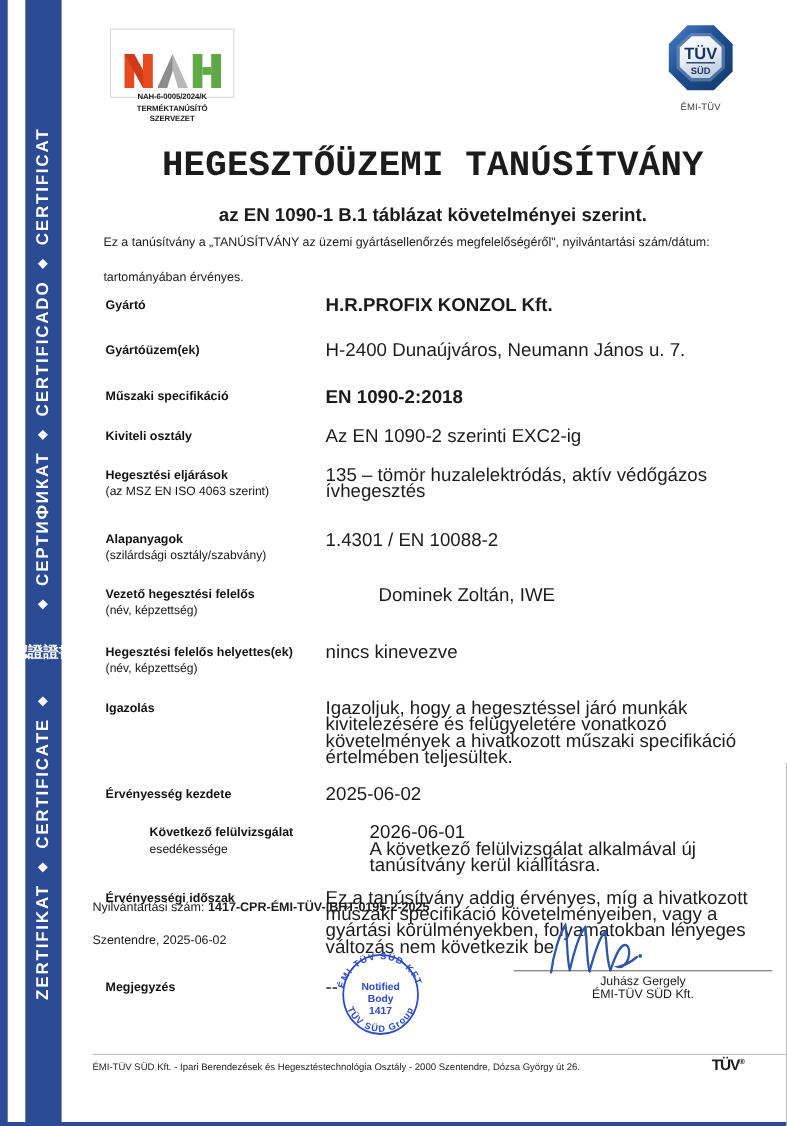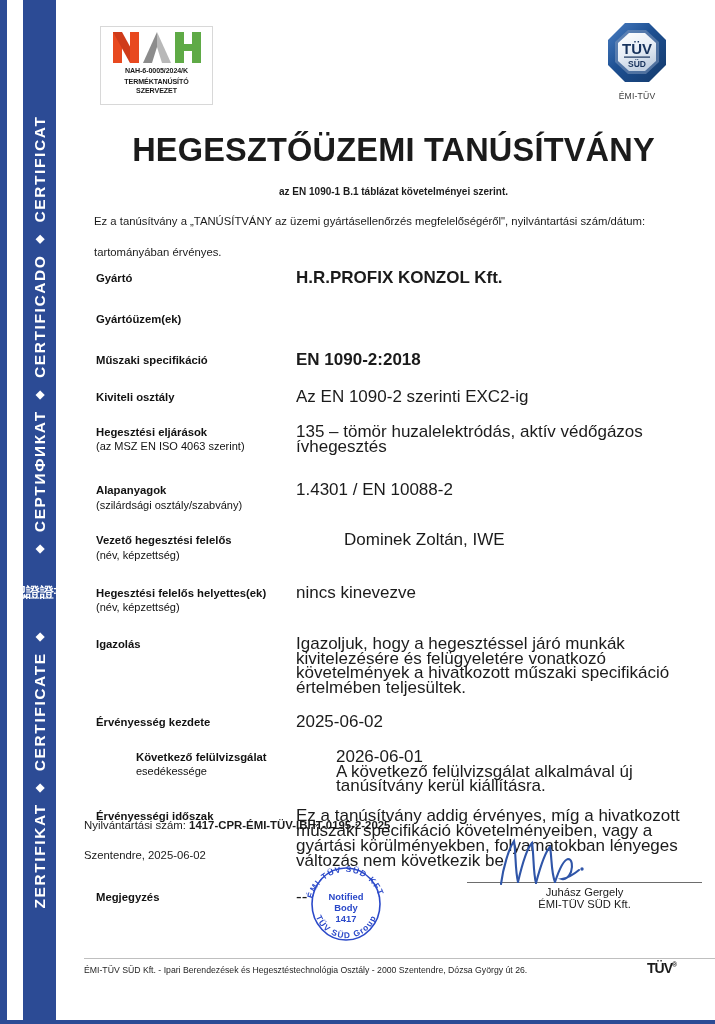--- a/index.html
+++ b/index.html
@@ -70,26 +70,26 @@
   .content {
     position: absolute;
     left: 72px; top: 0;
     width: 643px; height: 1024px;
   }
 
   
   .nah-logo {
     position: absolute;
     left: 28px; top: 26px;
-    width: 113px; height: 79px;
+    width: 113px; height: 63px;
     background: #ffffff;
     border: 1px solid #d8d8d8;
     text-align: center;
     box-sizing: border-box;
-    padding-top: 3px;
+    padding-top: 20px;
   }
   .nah-marks {
     height: 33px;
     display: flex;
     justify-content: center;
     align-items: flex-end;
     gap: 4px;
   }
   .nah-n, .nah-a, .nah-h { height: 31px; }
   .nah-n { width: 26px; }
@@ -114,27 +114,28 @@
   
   .cert-title {
     position: absolute;
     left: 0; top: 132px;
     width: 643px;
     text-align: center;
     font-size: 32.5px;
     font-weight: bold;
     letter-spacing: 0.2px;
     color: #1b1b1b;
+    font-family: Liberation Mono, monospace;
   }
   .subtitle {
     position: absolute;
     left: 0; top: 186px;
     width: 643px;
     text-align: center;
-    font-size: 10px;
+    font-size: 17px;
     font-weight: bold;
     color: #1b1b1b;
   }
   .preamble {
     position: absolute;
     left: 22px; top: 214px;
     width: 626px;
     text-align: left;
     font-size: 11.3px;
     line-height: 15.5px;
@@ -311,20 +312,21 @@
       <span>tartományában érvényes.</span>
     </div>
 
     <div class="fields" id="fieldsHost">
         <div class="row" style="margin-bottom: 26px;">
           <div class="lbl">Gyártó</div>
           <div class="val bold">H.R.PROFIX KONZOL Kft.</div>
         </div>
         <div class="row" style="margin-bottom: 27px;">
           <div class="lbl">Gyártóüzem(ek)</div>
+          <div class="val">H-2400 Dunaújváros, Neumann János u. 7.</div>
         </div>
         <div class="row" style="margin-bottom: 22px;">
           <div class="lbl">Műszaki specifikáció</div>
           <div class="val bold">EN 1090-2:2018</div>
         </div>
         <div class="row" style="margin-bottom: 20px;">
           <div class="lbl">Kiviteli osztály</div>
           <div class="val">Az EN 1090-2 szerinti EXC2-ig</div>
         </div>
         <div class="row" style="margin-bottom: 29px;">

